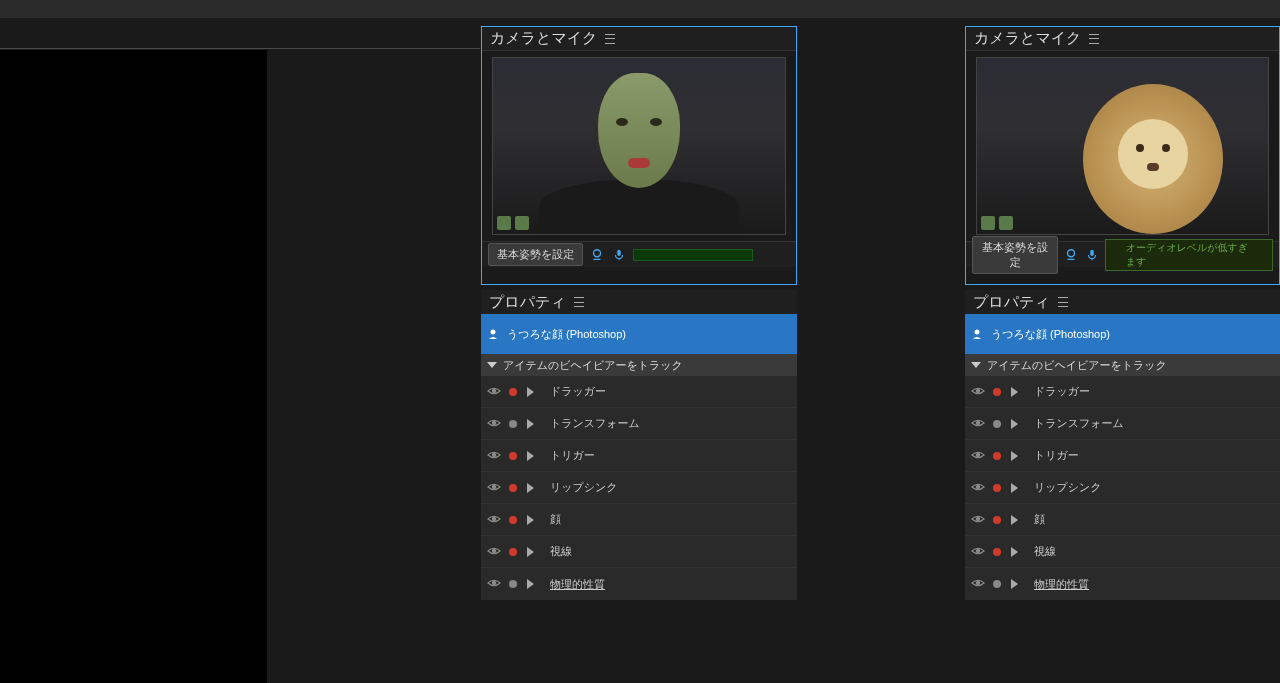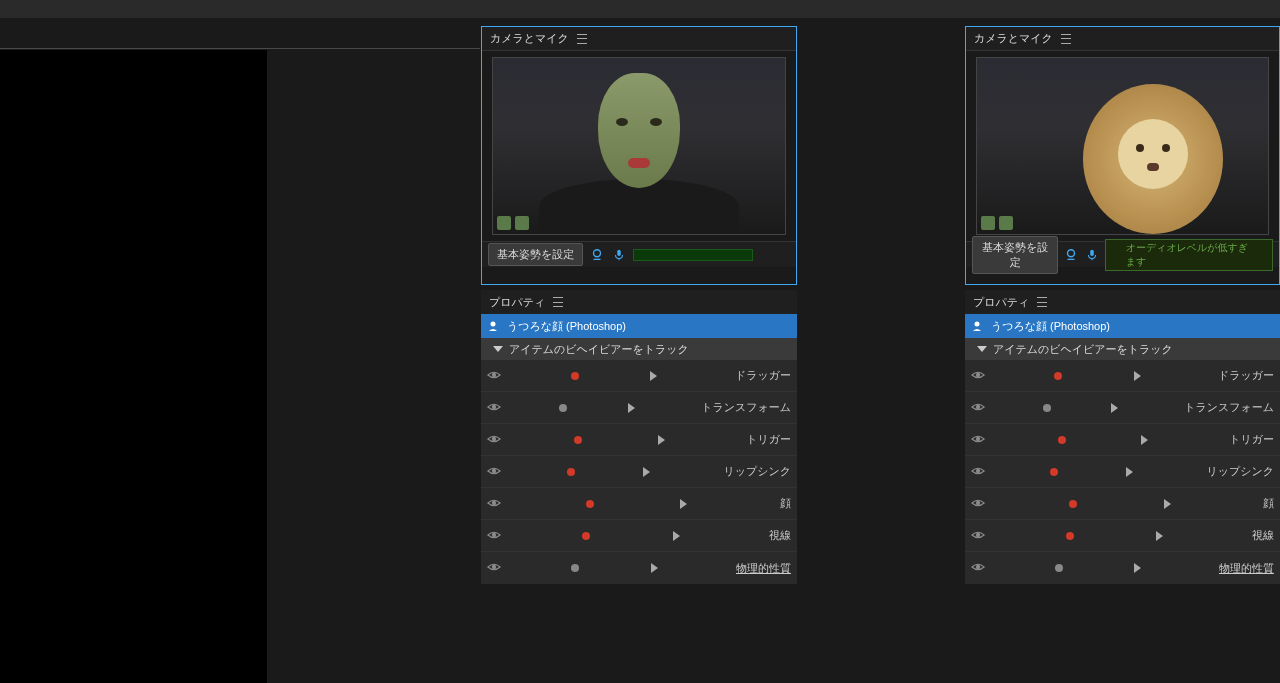--- a/index.html
+++ b/index.html
@@ -44,21 +44,21 @@
 .panel.panel-b { top: 26px; left: 965px; height: 259px; }
 .panel-header {
   display: flex;
   align-items: center;
   height: 24px;
   padding: 0 8px;
   background: #1f1f1f;
   border-bottom: 1px solid #333;
 }
 .panel-title {
-  font-size: 11px;
+  font-size: 15px;
   color: #dddddd;
 }
 .menu-icon {
   margin-left: 8px;
   width: 10px;
   height: 10px;
   display: flex;
   flex-direction: column;
   justify-content: space-between;
 }
@@ -225,33 +225,33 @@
 .props-header {
   display: flex;
   align-items: center;
   height: 24px;
   padding: 0 8px;
   background: #1f1f1f;
 }
 .selected-item {
   display: flex;
   align-items: center;
-  height: 24px;
+  height: 40px;
   padding: 0 6px;
   background: #2976c4;
   color: #fff;
   font-size: 11px;
   gap: 8px;
 }
 .selected-item svg { width: 12px; height: 12px; }
 .tracker-header {
   display: flex;
   align-items: center;
   height: 22px;
-  padding: 0 12px;
+  padding: 0 6px;
   background: #3a3a3a;
   color: #ddd;
   font-size: 11px;
   gap: 6px;
 }
 .tracker-header .tri {
   width: 0; height: 0;
   border-left: 5px solid transparent;
   border-right: 5px solid transparent;
   border-top: 6px solid #ccc;
@@ -259,21 +259,20 @@
 .behavior-row {
   display: flex;
   align-items: center;
   height: 32px;
   padding: 0 6px;
   border-bottom: 1px solid #333;
   background: #2a2a2a;
   gap: 8px;
   font-size: 11px;
   color: #ccc;
-  justify-content: space-between;
 }
 .behavior-row:last-child { border-bottom: none; text-decoration: underline; }
 .eye-icon svg { width: 14px; height: 14px; fill: #888; }
 .rec-dot {
   width: 8px; height: 8px;
   border-radius: 50%;
   background: #888;
 }
 .rec-dot.active { background: #d43a2a; }
 .play-tri {

